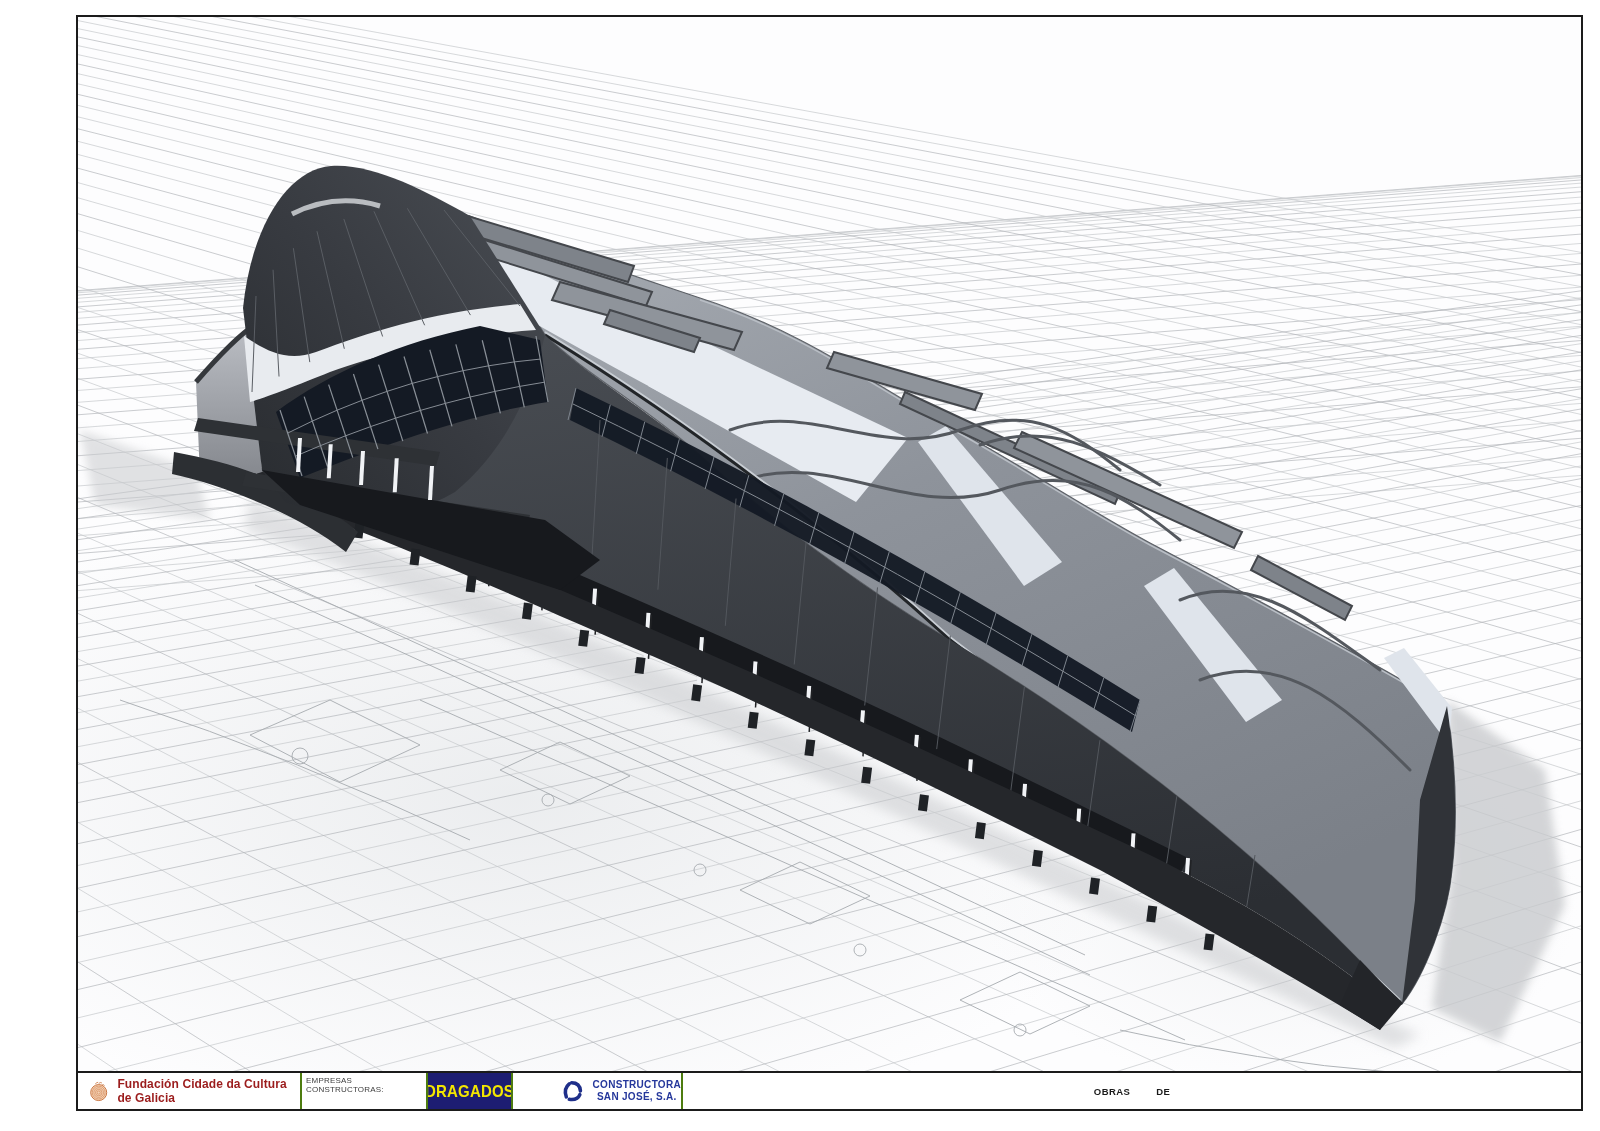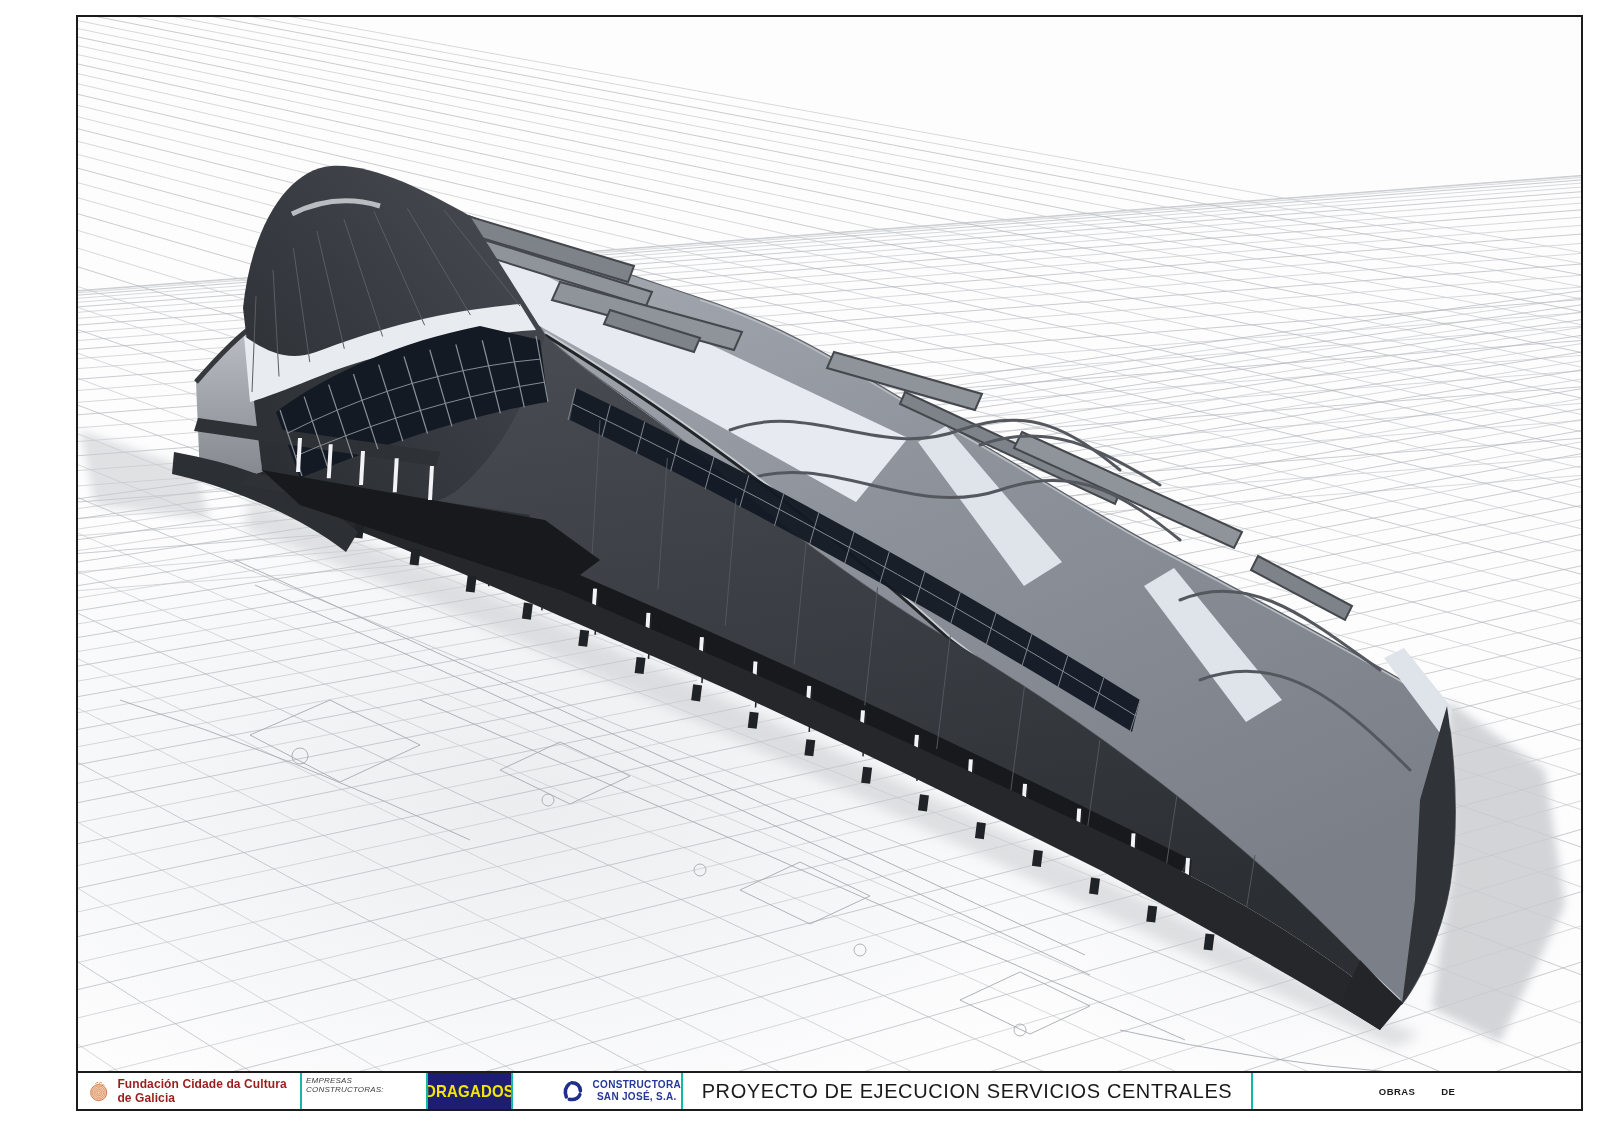--- a/index.html
+++ b/index.html
@@ -47,27 +47,27 @@
   .foot{stroke:#1f2226;stroke-width:9;}
   .stopRoof1{stop-color:var(--roof-light);} .stopRoof2{stop-color:var(--roof-mid);} .stopRoof3{stop-color:var(--roof-dark);}
   .stopFac1{stop-color:var(--facade-top);} .stopFac2{stop-color:var(--facade-bottom);}
   .stopHead1{stop-color:#4a4e54;} .stopHead2{stop-color:#383b41;} .stopHead3{stop-color:#282b2f;}
   .stopWing1{stop-color:var(--wing-light);} .stopWing2{stop-color:var(--wing-dark);}
   .stopWash1{stop-color:#e7e9eb;} .stopWash2{stop-color:#e7e9eb;stop-opacity:0;}
 
   
   .titleblock{position:absolute;left:0;right:0;bottom:0;height:38px;box-sizing:border-box;
     border-top:2px solid #1b1b1b;background:#ffffff;display:flex;}
-  .cell{box-sizing:border-box;border-right:2px solid #14b8a6;height:100%;display:flex;
+  .cell{box-sizing:border-box;border-right:2px solid #4d7c0f;height:100%;display:flex;
     align-items:center;justify-content:center;position:relative;overflow:hidden;}
   .cell:last-child{border-right:none;}
   .c-owner{width:224px;justify-content:flex-start;padding-left:10px;gap:8px;}
   .owner-text{color:var(--brand-red);font-weight:bold;font-size:12px;letter-spacing:.1px;}
   .c-contr{width:126px;align-items:flex-start;justify-content:flex-start;}
-  .contr-label{font-size:8px;color:#3c3c3c;padding:3px 0 0 4px;letter-spacing:.2px;font-style:italic;}
+  .contr-label{font-size:8px;color:#3c3c3c;padding:3px 0 0 4px;letter-spacing:.2px;}
   .c-dragados{width:85px;background:var(--navy);}
   .dragados-text{color:var(--dragados-yellow);font-weight:bold;font-size:15px;letter-spacing:.2px;
     transform:scaleY(1.08);}
   .c-sj{width:170px;gap:8px;padding-left:48px;}
   .sj-text{color:var(--sanjose-blue);font-weight:bold;font-size:10px;line-height:1.2;
     text-align:center;letter-spacing:.3px;}
   .c-title{width:570px;}
   .title-text{font-size:20px;color:var(--ink);letter-spacing:.6px;white-space:nowrap;}
   .c-stage{width:215px;}
   .stage-text{font-size:13.5px;color:var(--ink);letter-spacing:.3px;}
@@ -472,23 +472,20 @@
         <path d="M9 30 Q 4 16 14 8" fill="none" stroke="#1f2f8a" stroke-width="6" stroke-linecap="round"></path>
         <path d="M18 6 Q 32 6 33 20" fill="none" stroke="#1f2f8a" stroke-width="6" stroke-linecap="round"></path>
         <path d="M32 26 Q 28 36 14 34" fill="none" stroke="#1f2f8a" stroke-width="6" stroke-linecap="round"></path>
       </svg>
       <span class="sj-text">
         <span>CONSTRUCTORA</span><br>
         <span>SAN JOSÉ, S.A.</span>
       </span>
     </div>
 
-    <div class="cell c-title">
-      <span class="title-text">PROYECTO DE EJECUCION SERVICIOS CENTRALES</span>
-    </div>
 
 
     <div class="cell c-hoja">
       <span class="hoja-label">OBRAS</span>
       <span class="de-label">DE</span>
     </div>
 
   </div>
 </div>
 

